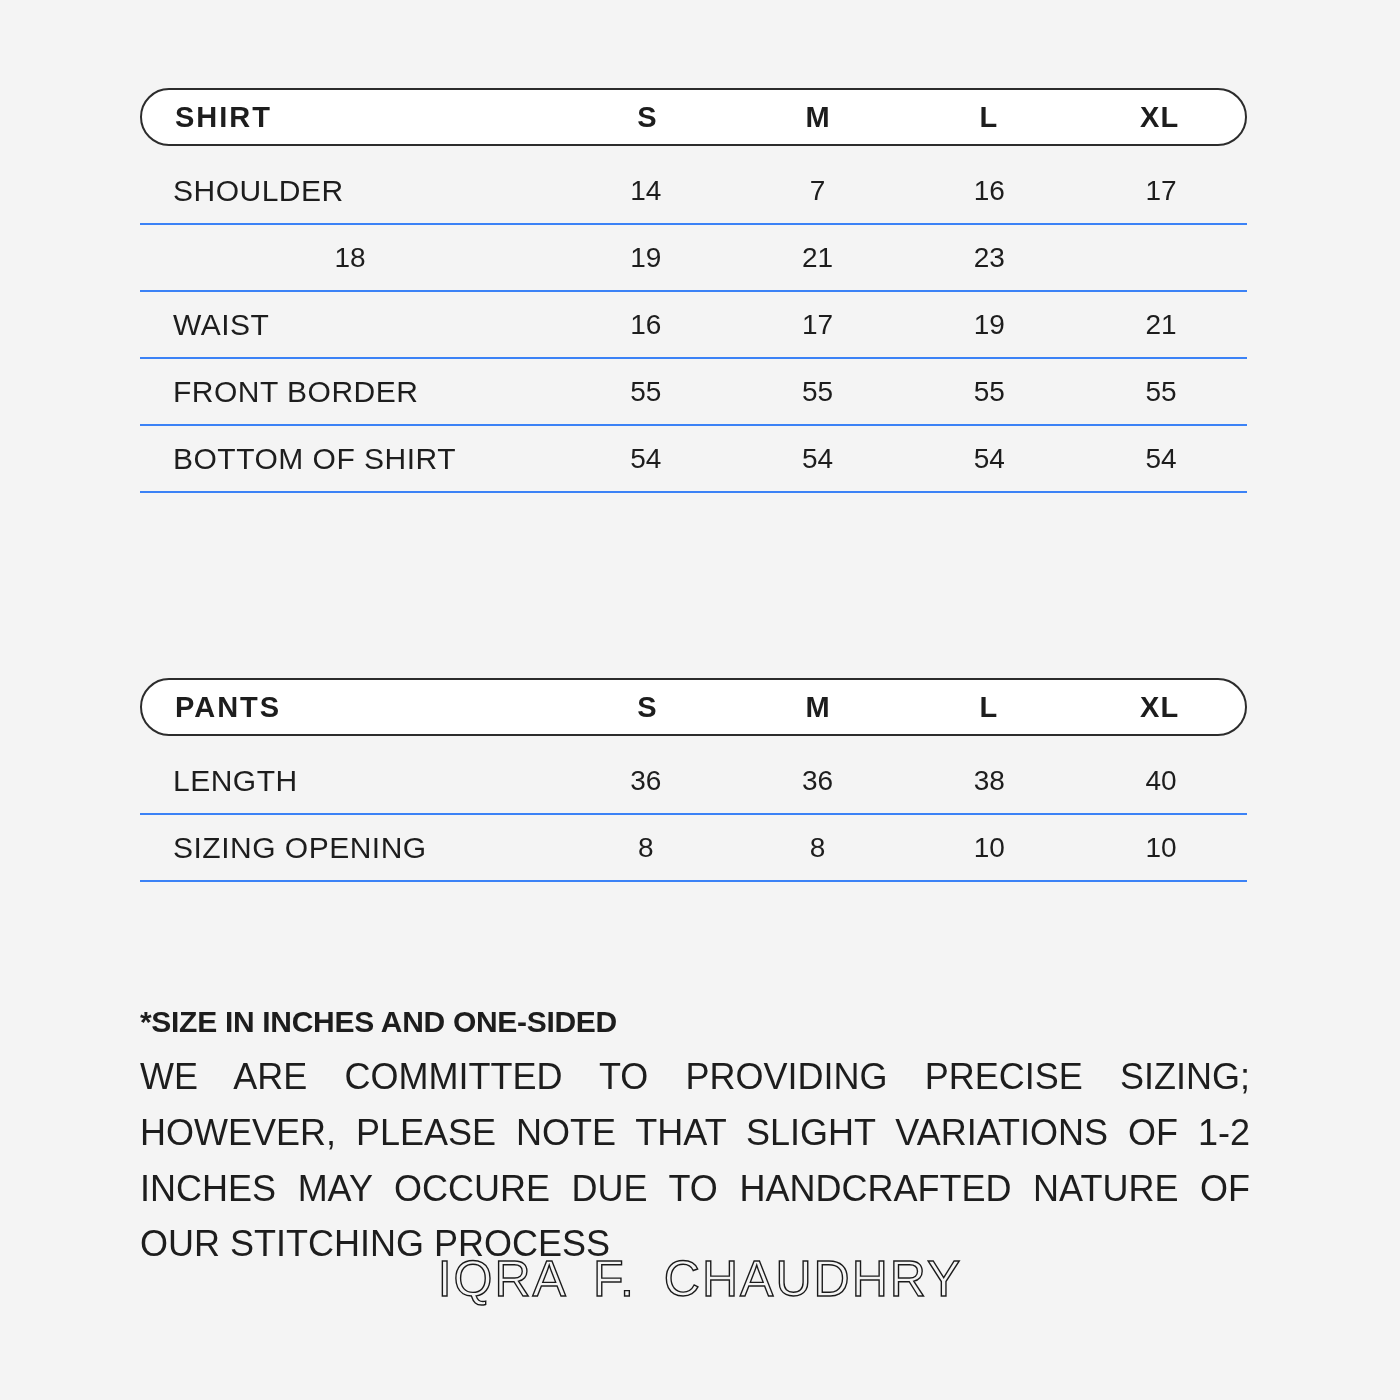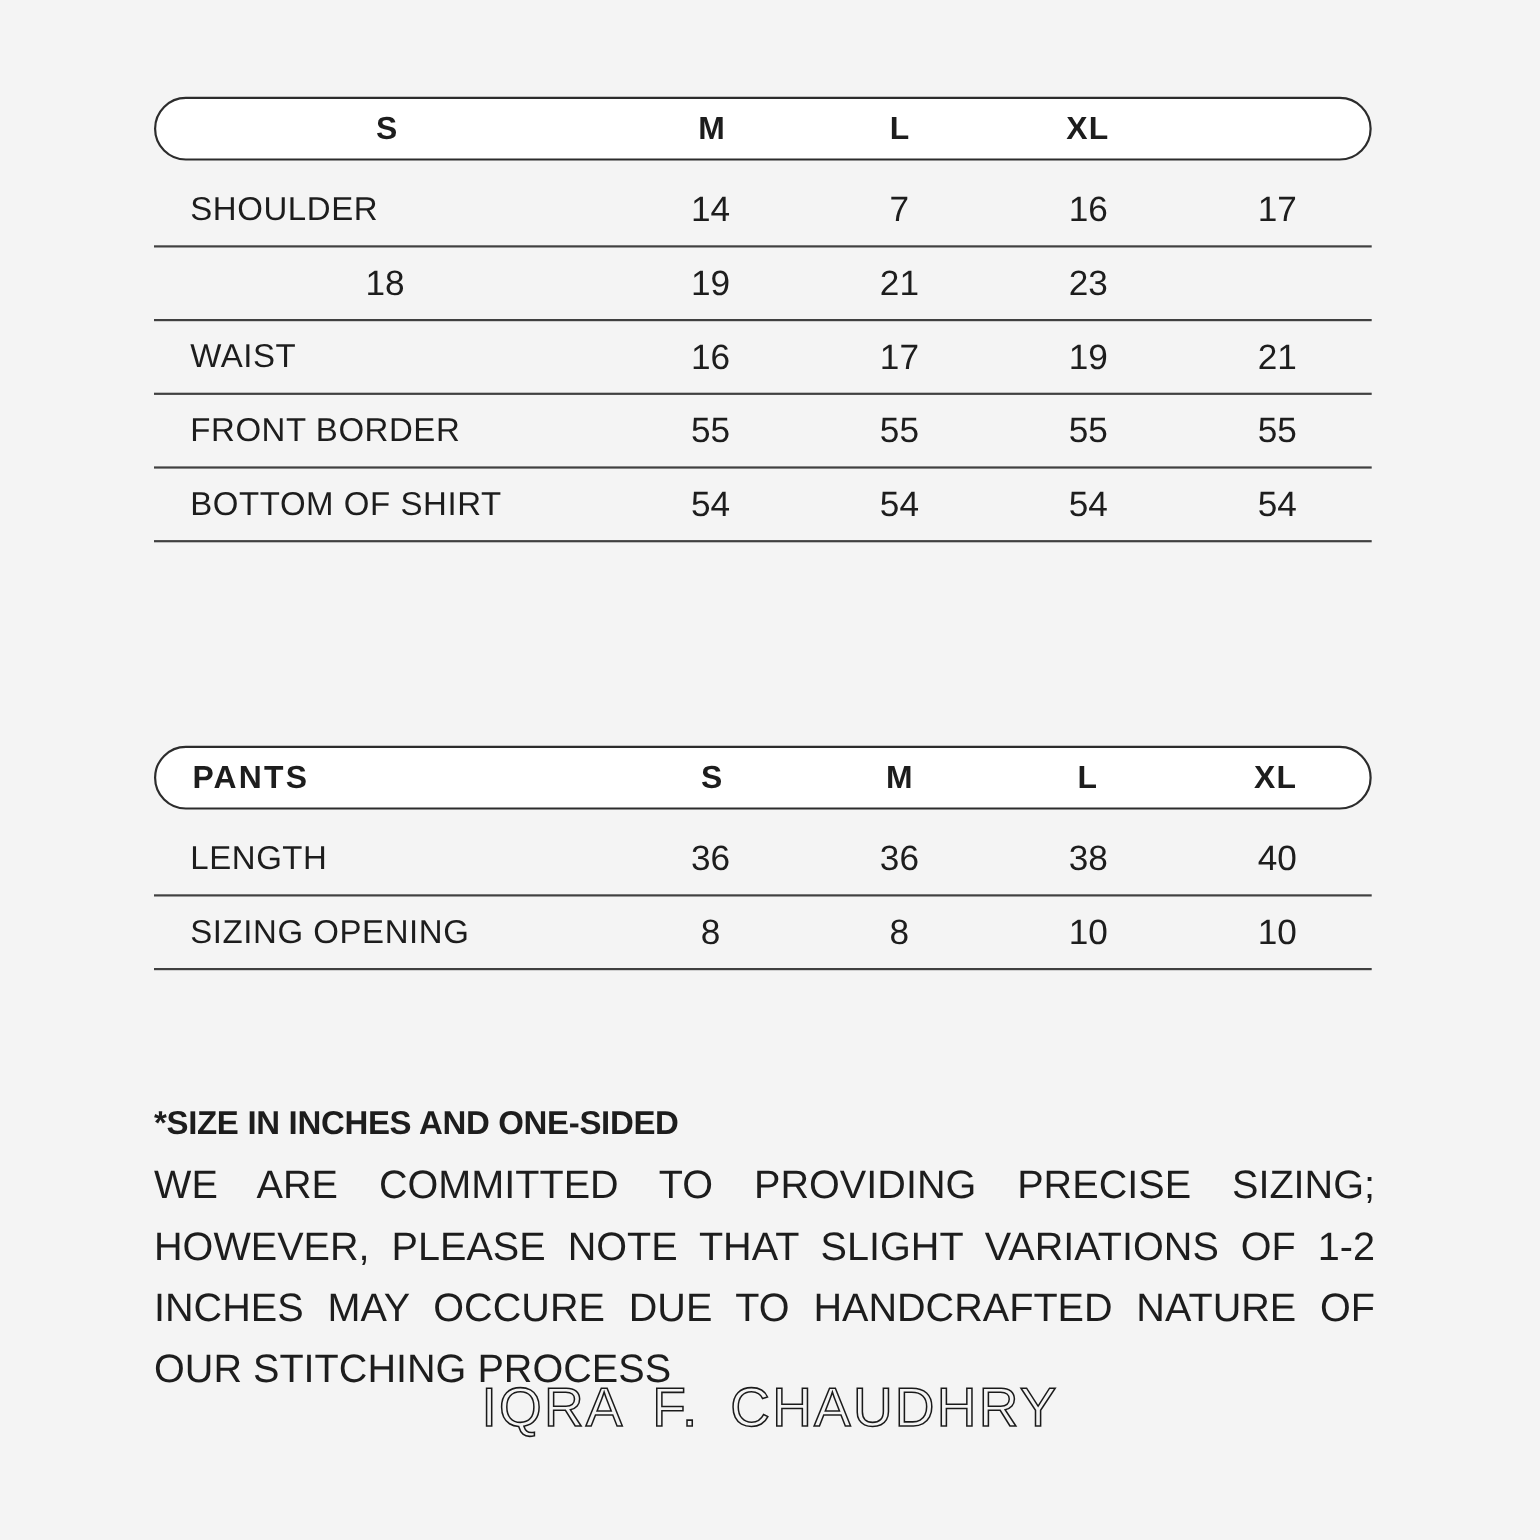--- a/index.html
+++ b/index.html
@@ -40,31 +40,31 @@
     font-size: 29px;
     font-weight: 600;
     letter-spacing: 1px;
   }
   .rows { margin-top: 12px; }
   .row {
     display: grid;
     grid-template-columns: 420px repeat(4, 1fr);
     align-items: center;
     height: 65px;
-    border-bottom: 2px solid #404040;
+    border-bottom: 2px solid #3b82f6;
   }
   .row-label {
     padding-left: 33px;
     font-size: 30px;
     font-weight: 400;
     letter-spacing: 0.5px;
   }
   .cell {
     text-align: center;
-    font-size: 32px;
+    font-size: 28px;
     font-weight: 400;
   }
   .note {
     position: absolute;
     left: 140px;
     top: 1005px;
     width: 1110px;
   }
   .note-heading {
     margin: 0 0 10px 0;
@@ -95,20 +95,21 @@
     .brand { color: #1a1a1a; font-weight: 100; }
   }
 </style>
 </head>
 <body>
 
 <div class="canvas">
 
   <section class="size-table shirt">
     <div class="pill">
+      <span class="pill-label">SHIRT</span>
       <span class="size-col">S</span>
       <span class="size-col">M</span>
       <span class="size-col">L</span>
       <span class="size-col">XL</span>
     </div>
     <div class="rows">
       <div class="row">
         <span class="row-label">SHOULDER</span>
         <span class="cell">14</span>
         <span class="cell">7</span>

